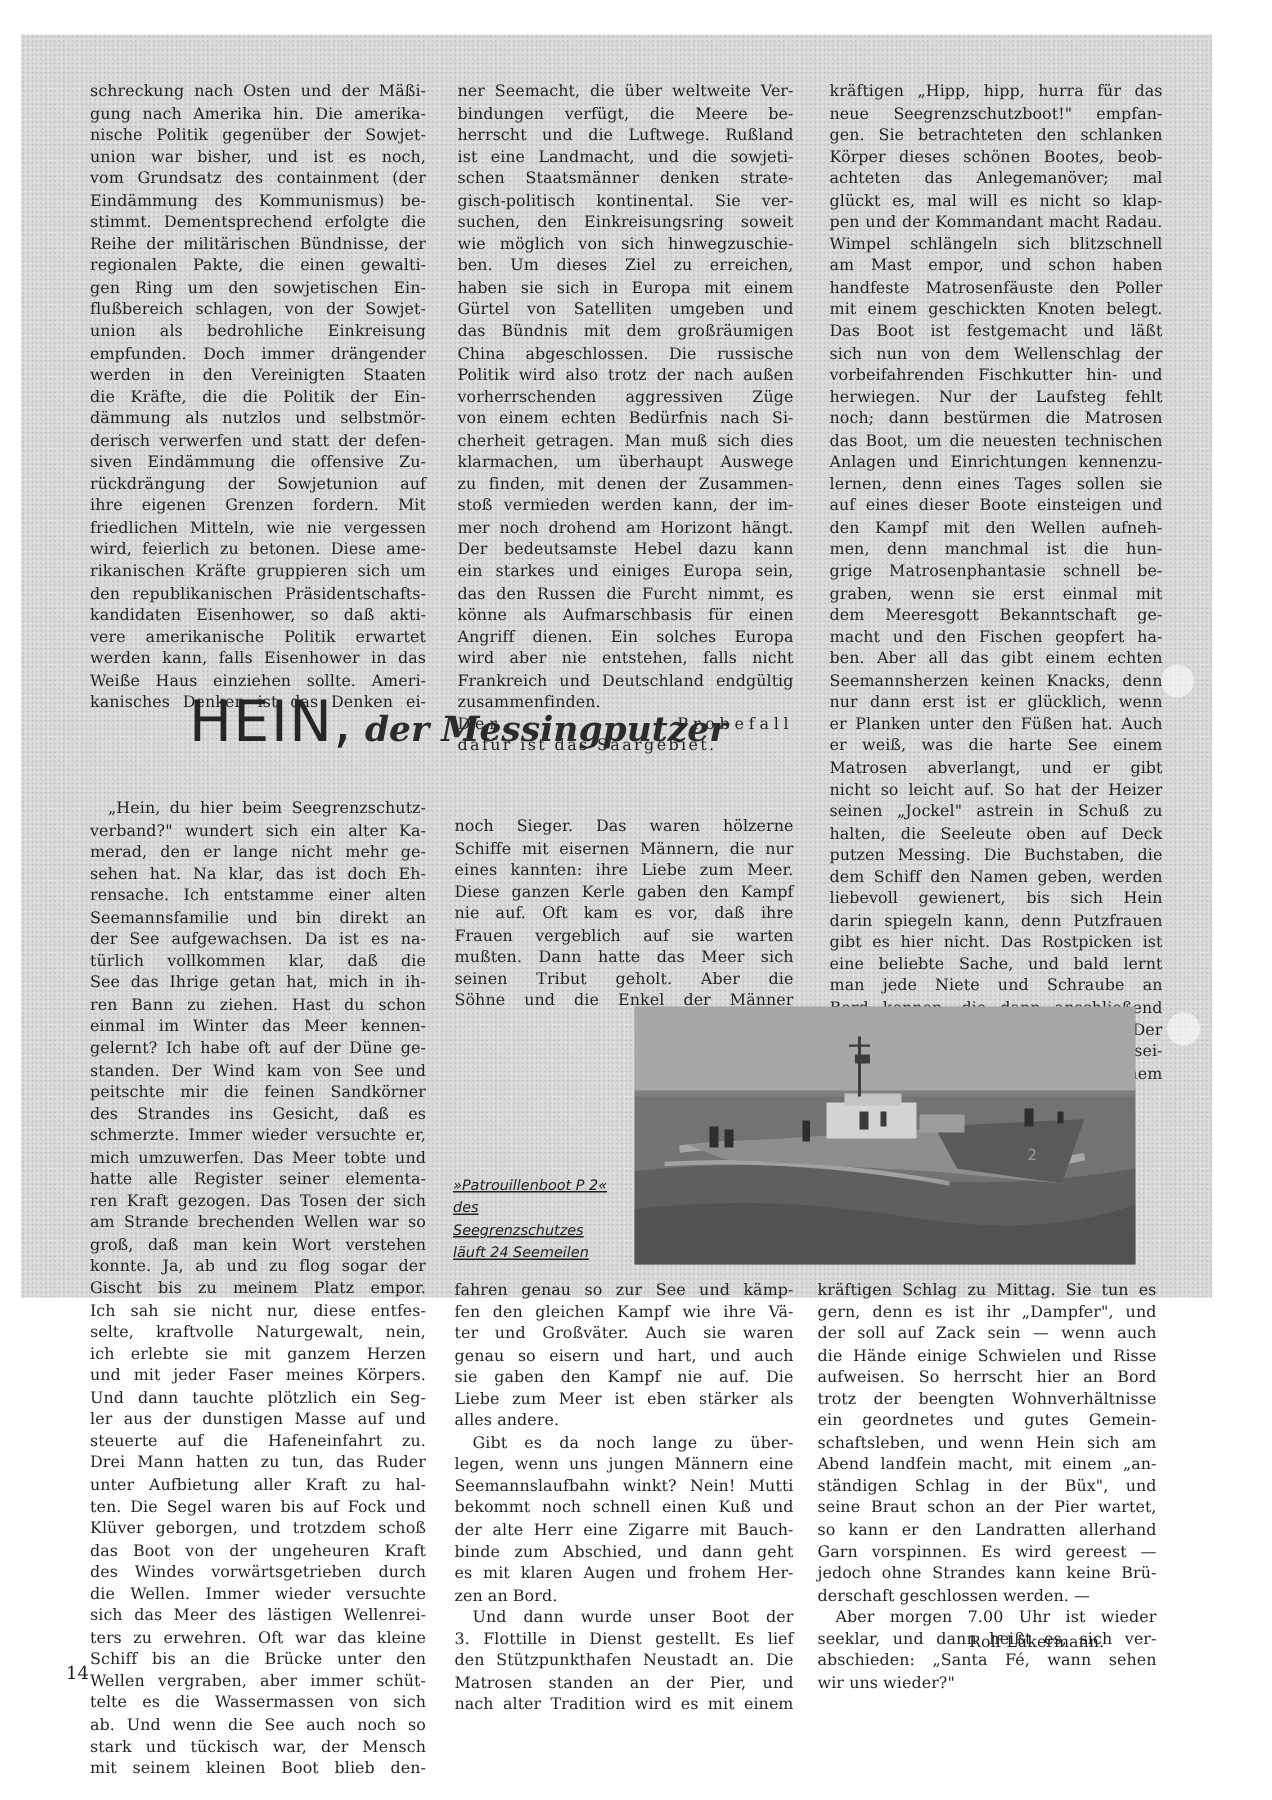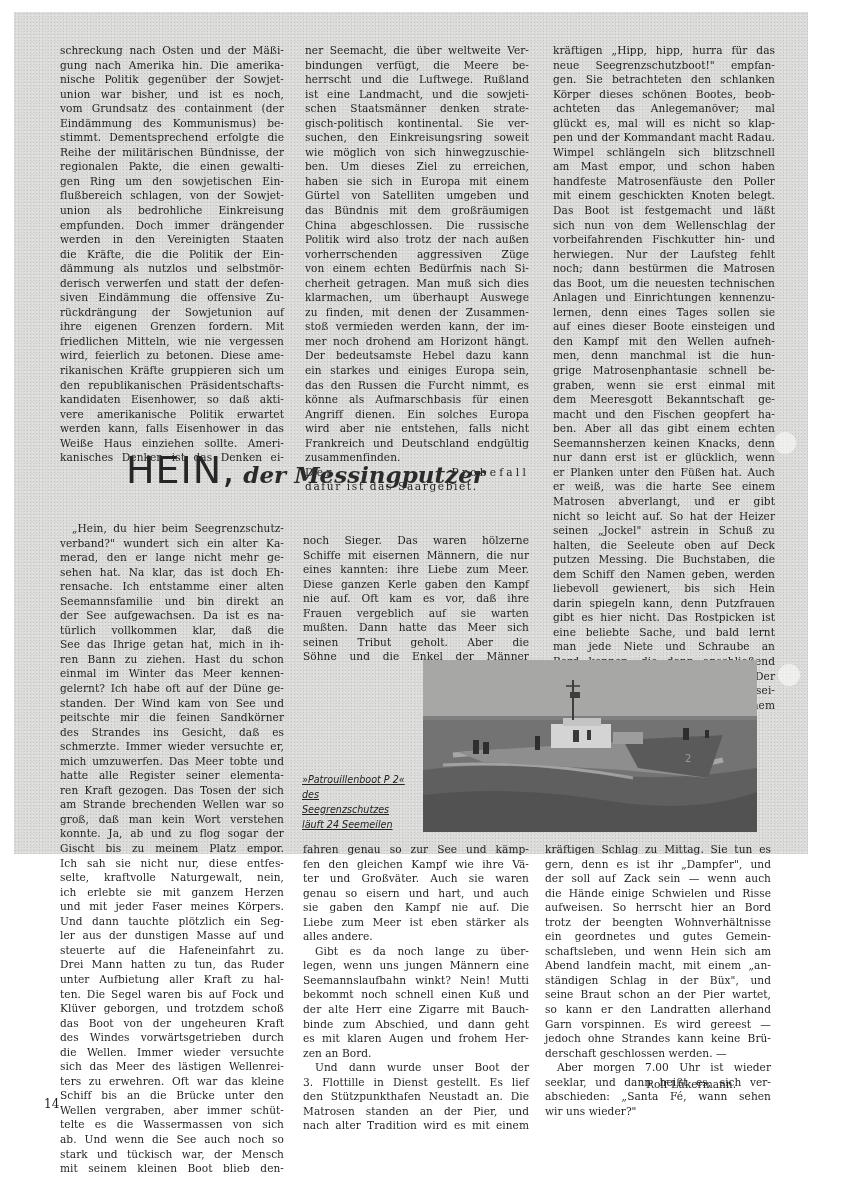--- a/index.html
+++ b/index.html
@@ -1,18 +1,18 @@
 <!DOCTYPE html>
 <html><head>
 <meta charset="utf-8">
 <style>
   html, body { margin: 0; padding: 0; background: #ffffff; }
   body { width: 848px; height: 1200px; position: relative; overflow: hidden; }
   .page {
-    position: absolute; left: 14px; top: 12px; width: 794px; height: 842px;
+    position: absolute; left: 14px; top: 23px; width: 794px; height: 842px;
     background-color: #dadad8;
     background-image:
       radial-gradient(rgba(0,0,0,0.10) 0.6px, transparent 0.9px),
       radial-gradient(rgba(255,255,255,0.35) 0.6px, transparent 0.9px);
     background-size: 3px 3px, 4px 4px;
     background-position: 0 0, 1px 2px;
   }
   .col {
     position: absolute;
     font-family: "DejaVu Serif", serif;

